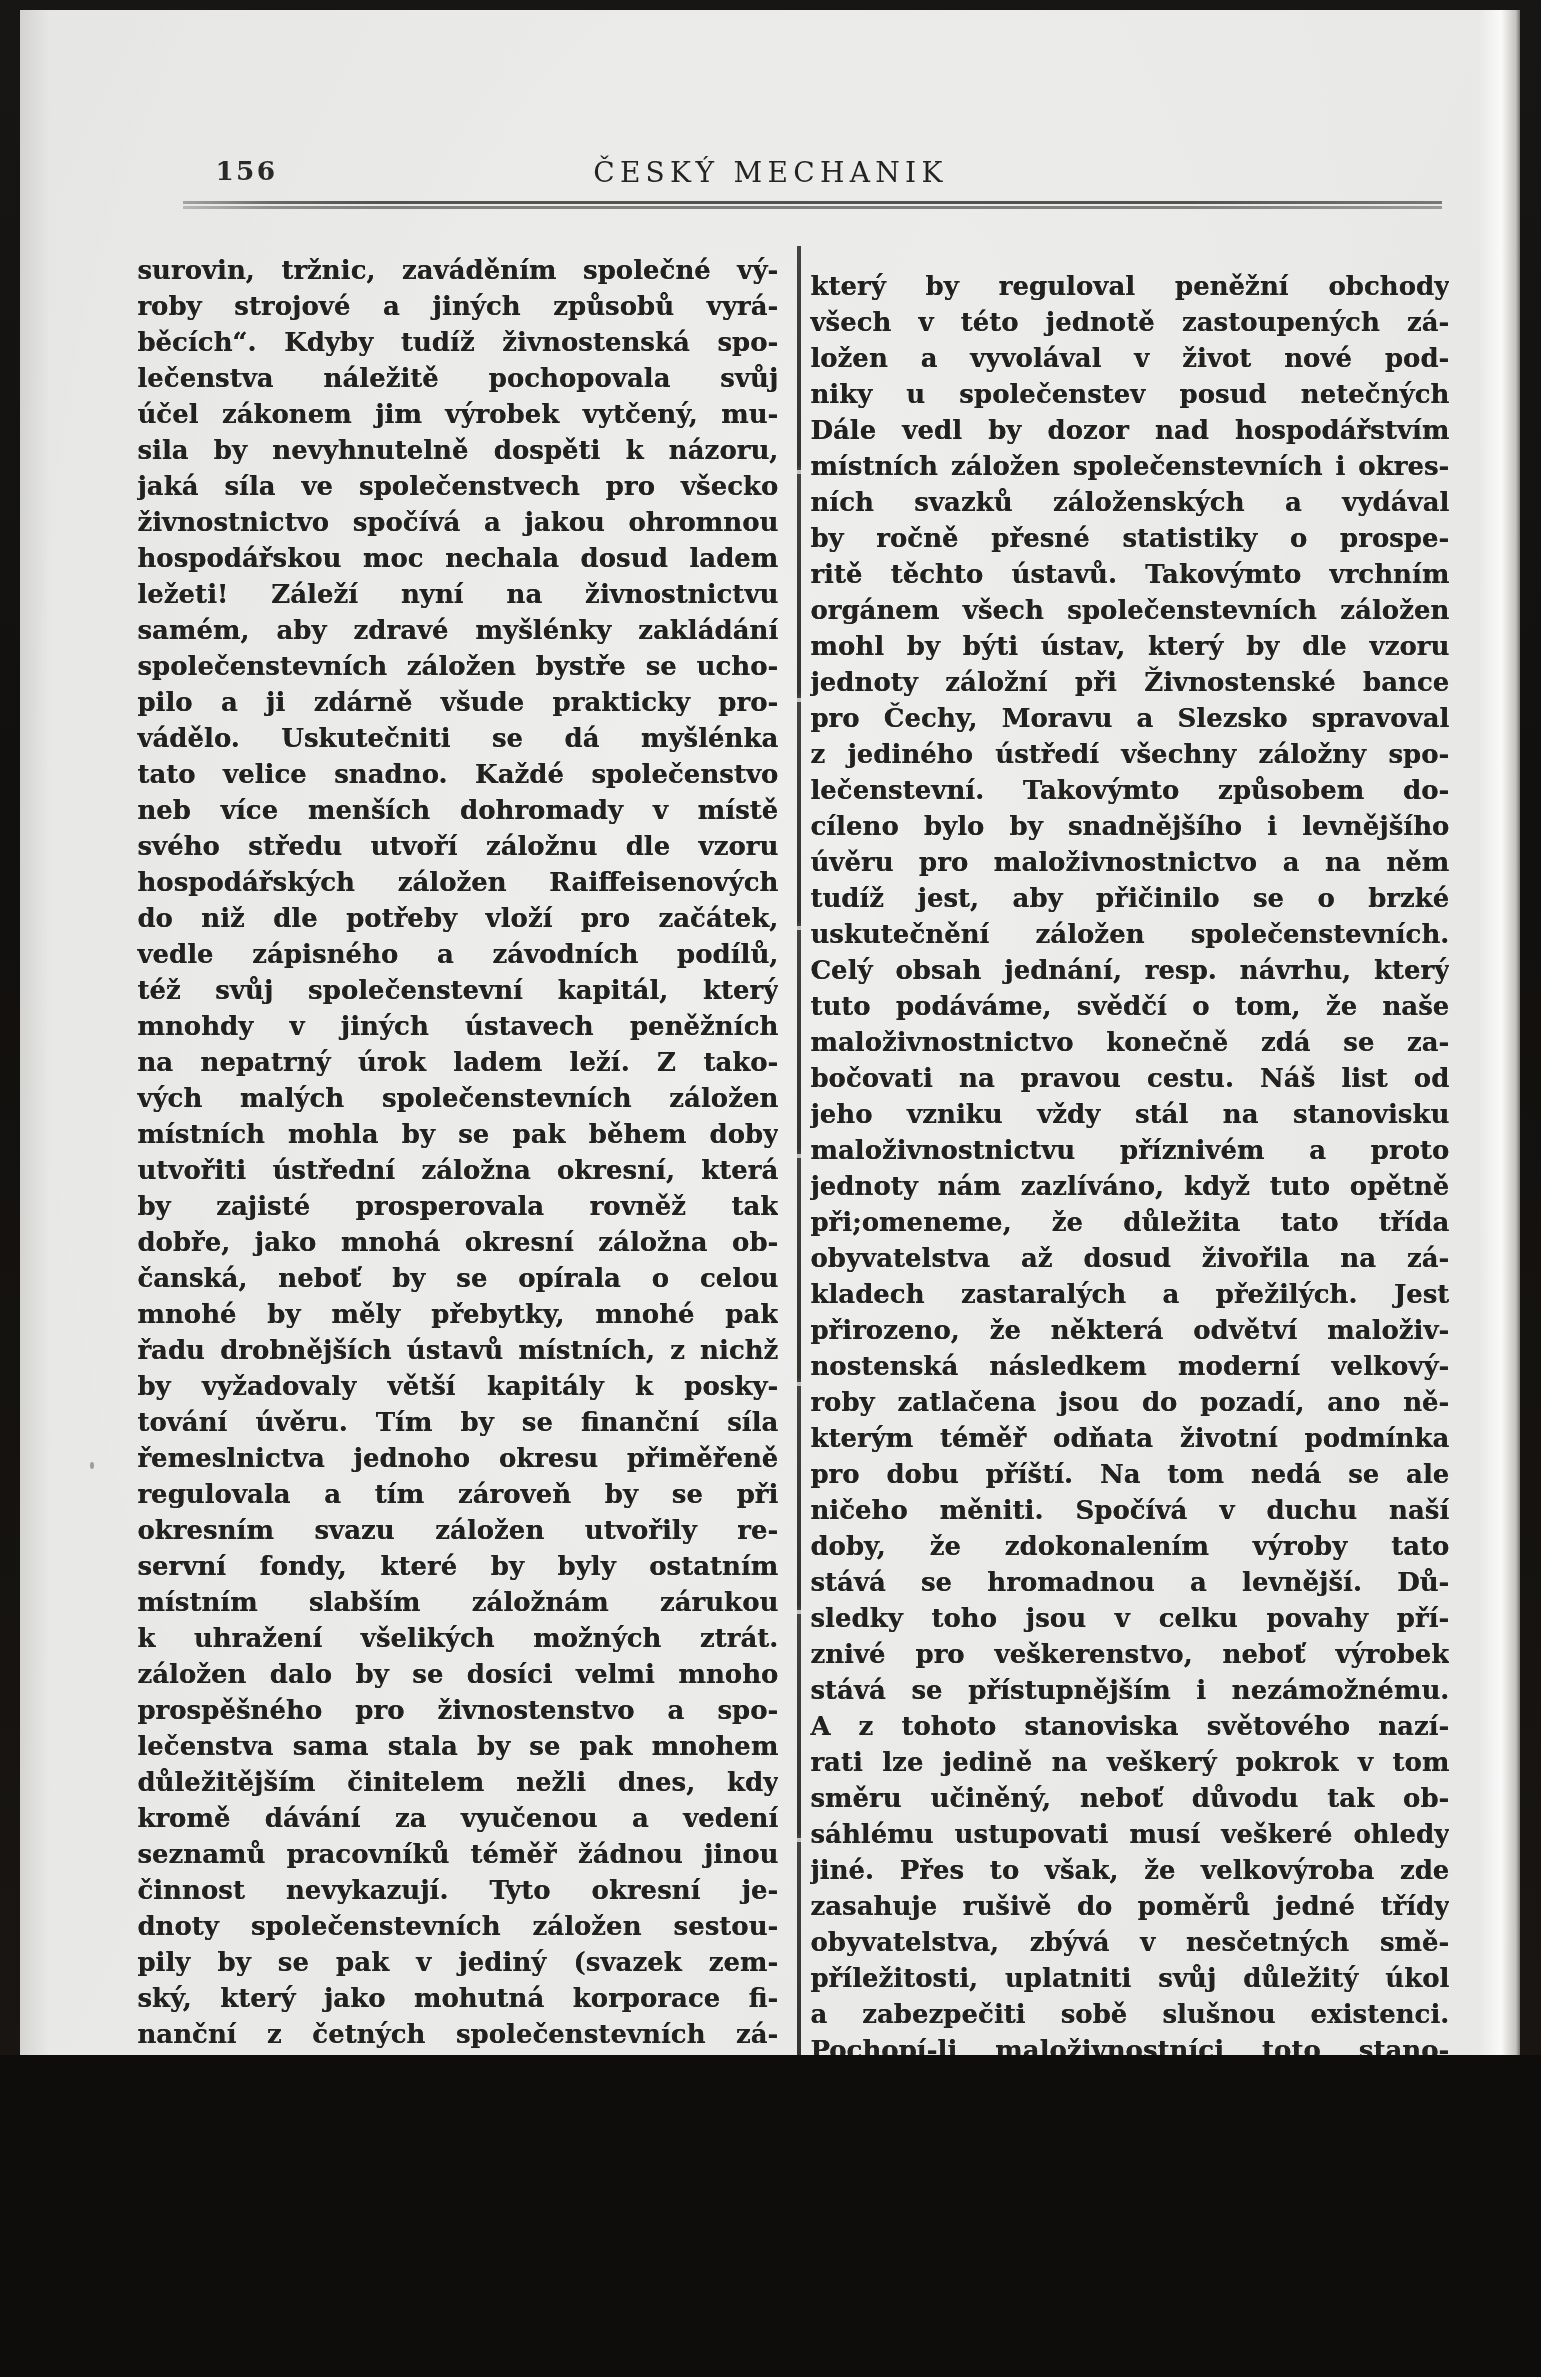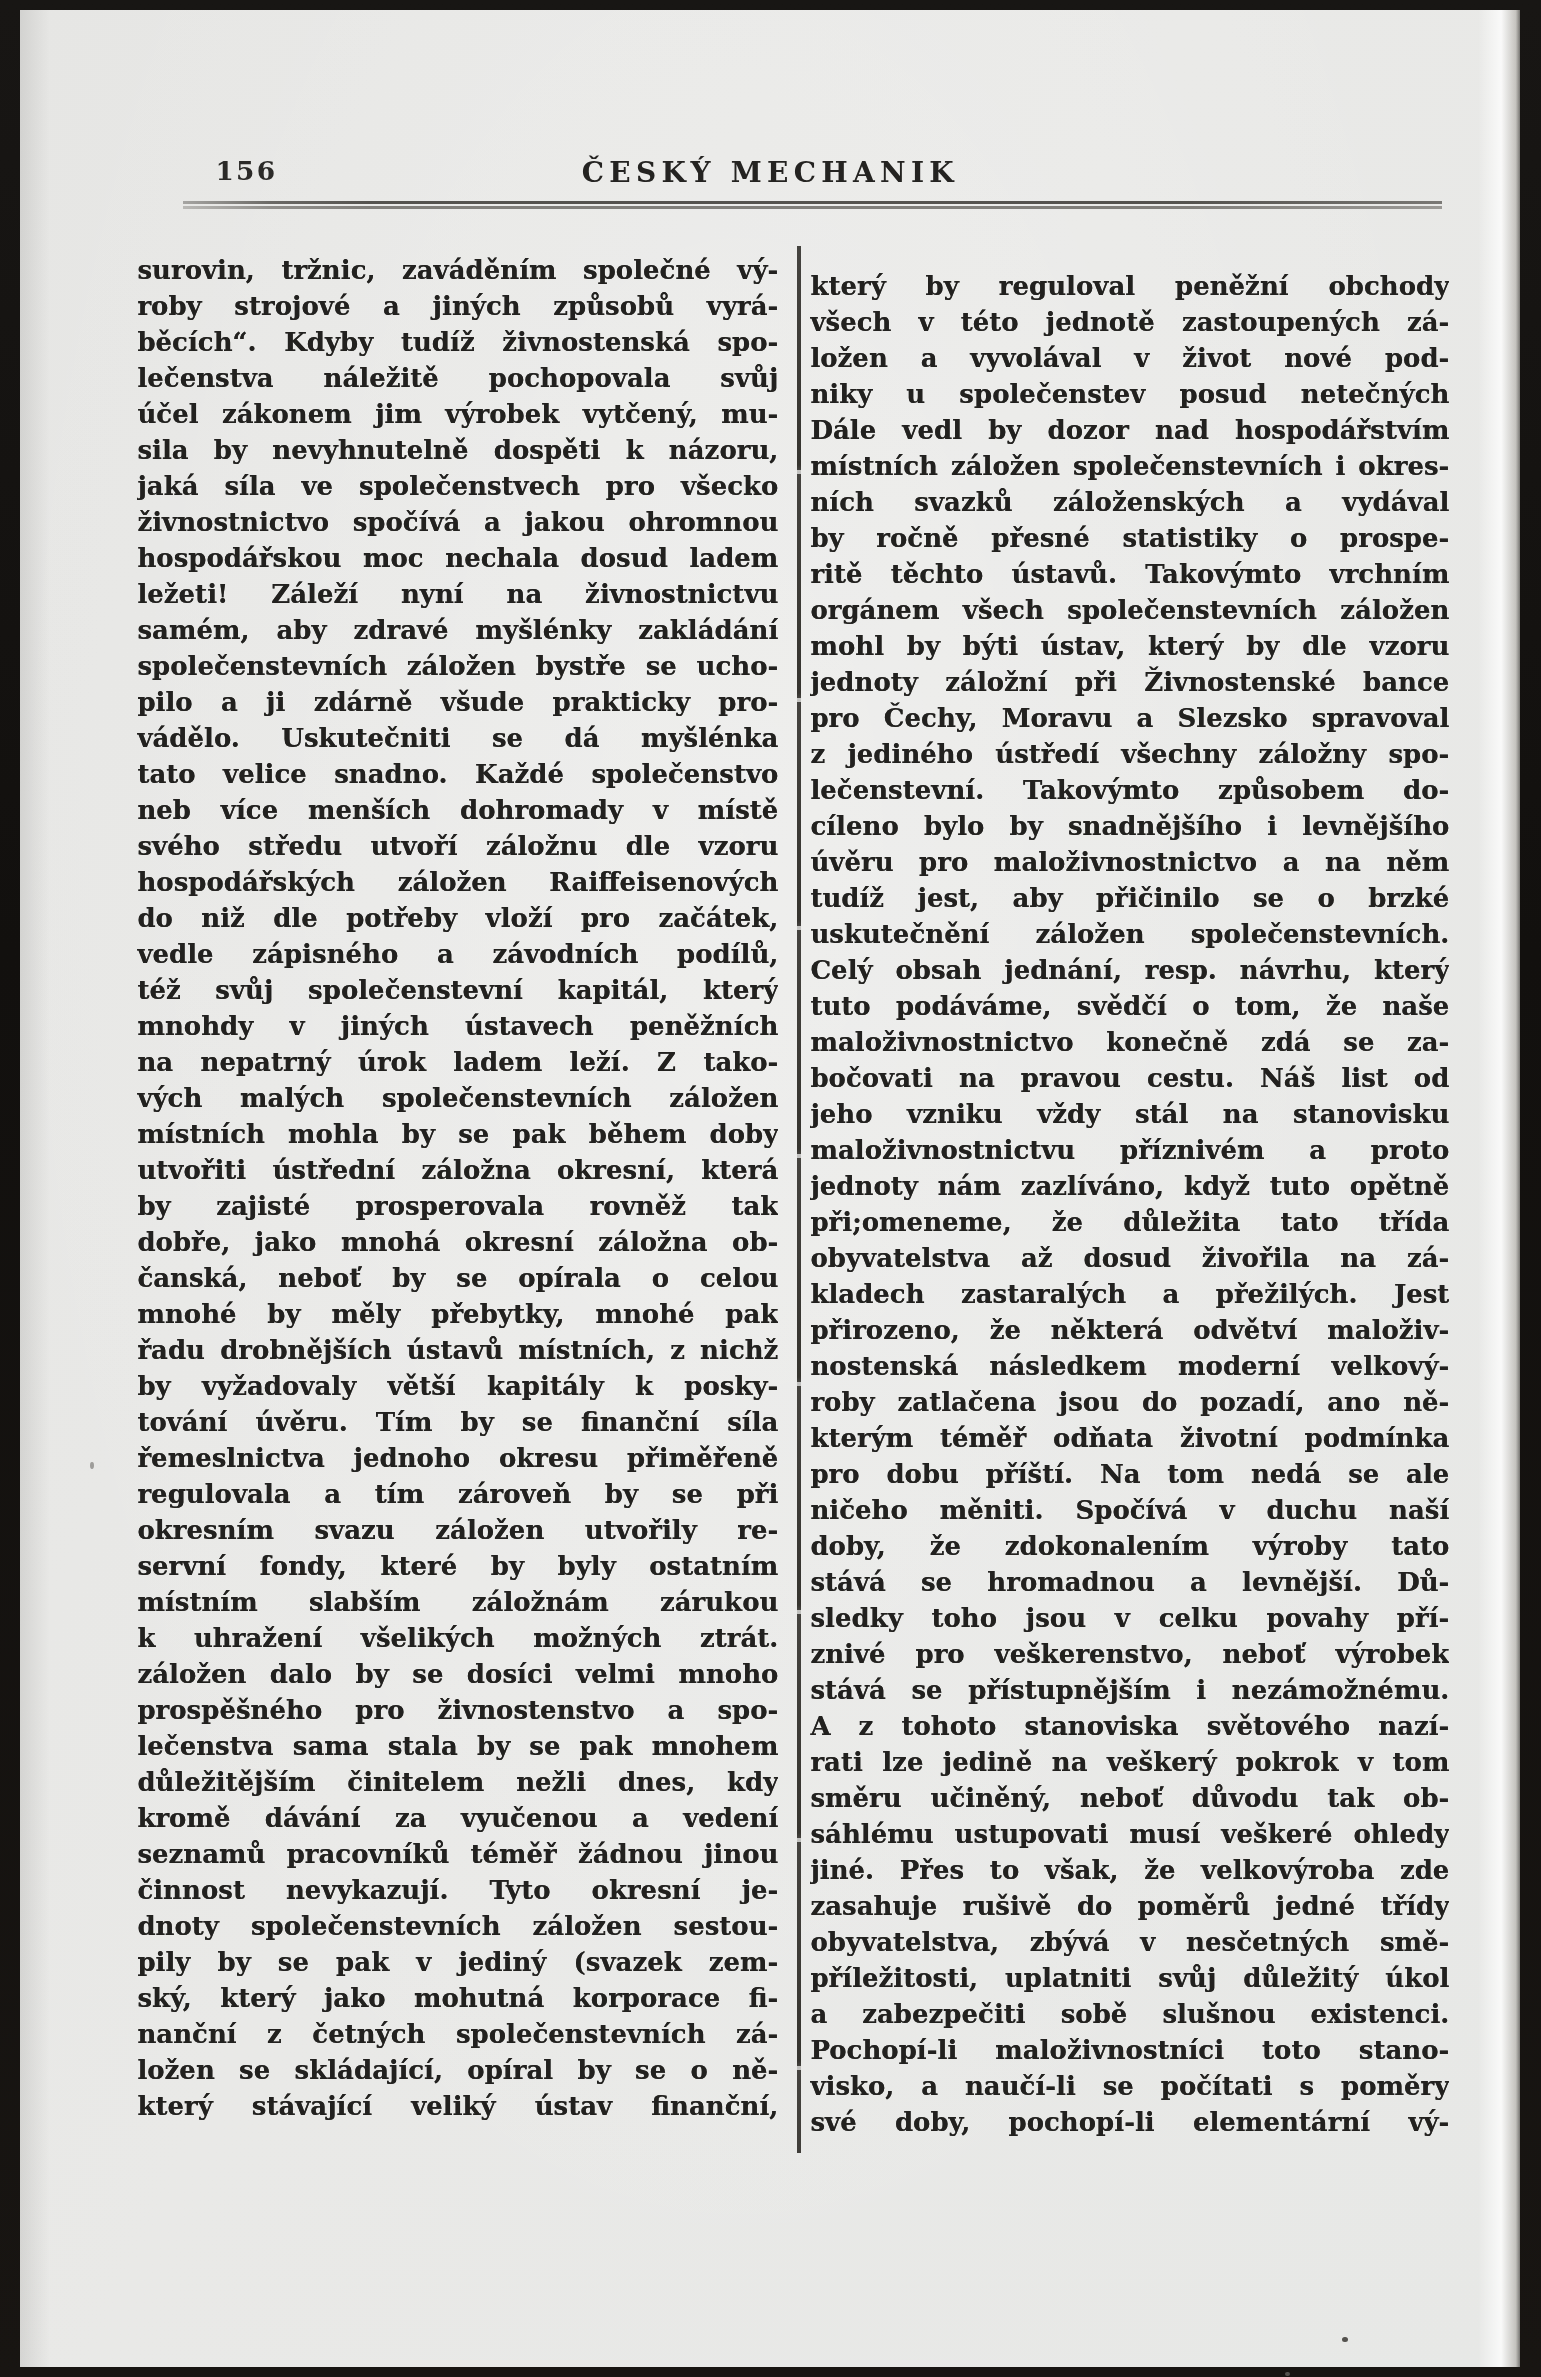--- a/index.html
+++ b/index.html
@@ -1,20 +1,20 @@
 <!DOCTYPE html>
 <html style="font-size:12px"><head>
 <meta charset="utf-8">
 <style>
   html, body { margin: 0; padding: 0; background: #0e0d0b; }
 
   .scan {
     position: relative;
     width: 1542px;
-    height: 2377px;
+    height: 2055px;
     background: linear-gradient(to bottom, #181614, #12100e 40%, #181512);
     overflow: hidden;
     font-family: "DejaVu Serif", "Liberation Serif", serif;
   }
 
   .paper {
     position: absolute;
     left: 20.4px;
     top: 9.8px;
     width: 1500px;
@@ -57,21 +57,21 @@
     color: #2b2a28;
   }
 
   .journal {
     position: absolute;
     left: 0;
     top: 146px;
     width: 100%;
     text-align: center;
     font-size: 28px;
-    font-weight: bold;
+    font-weight: normal;
     letter-spacing: 5.3px;
     color: #242321;
   }
 
   .rule {
     position: absolute;
     left: 163px;
     top: 191px;
     width: 1259px;
     height: 8.3px;

